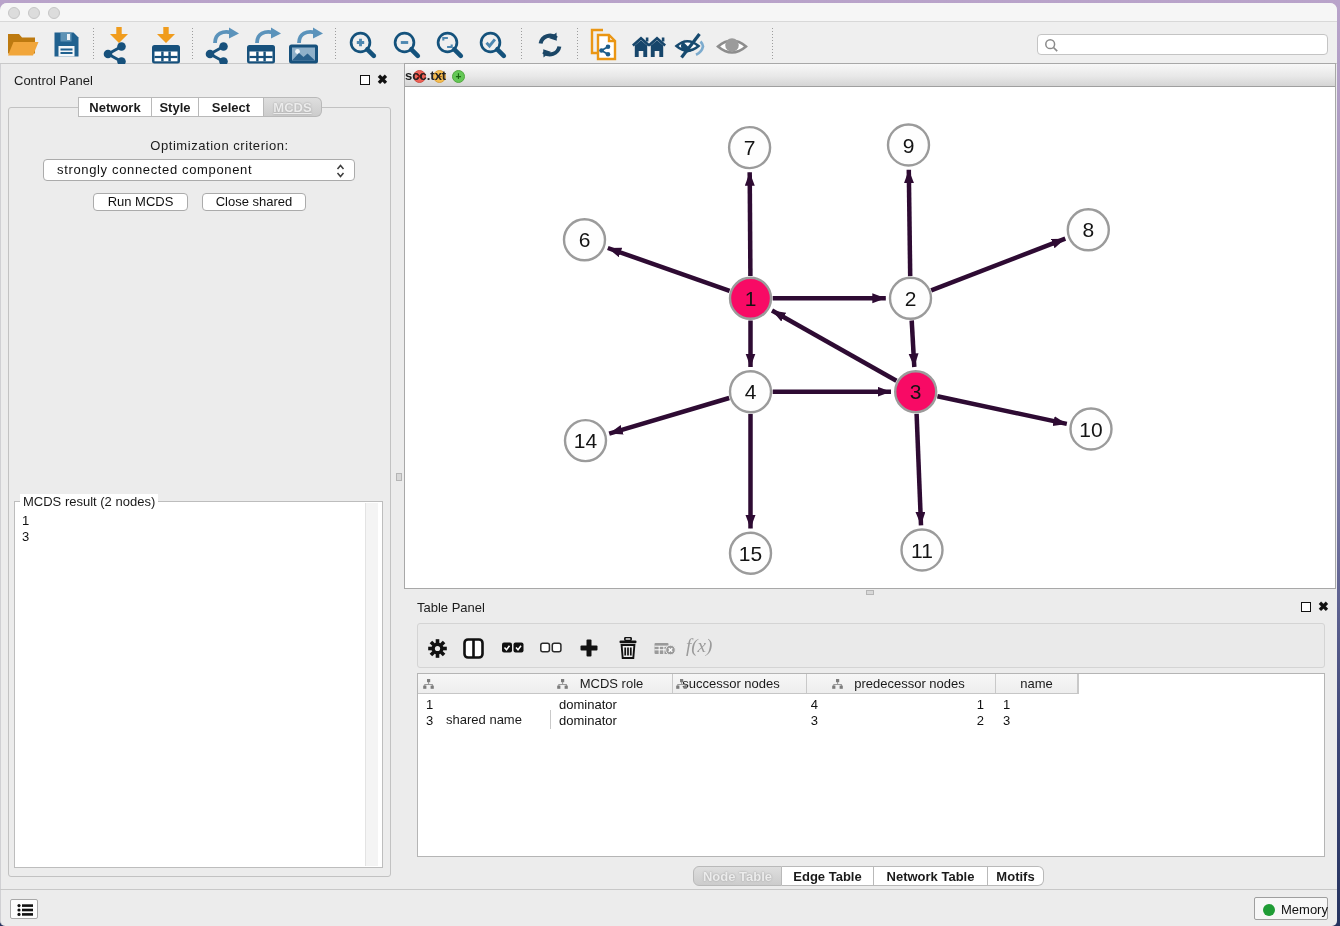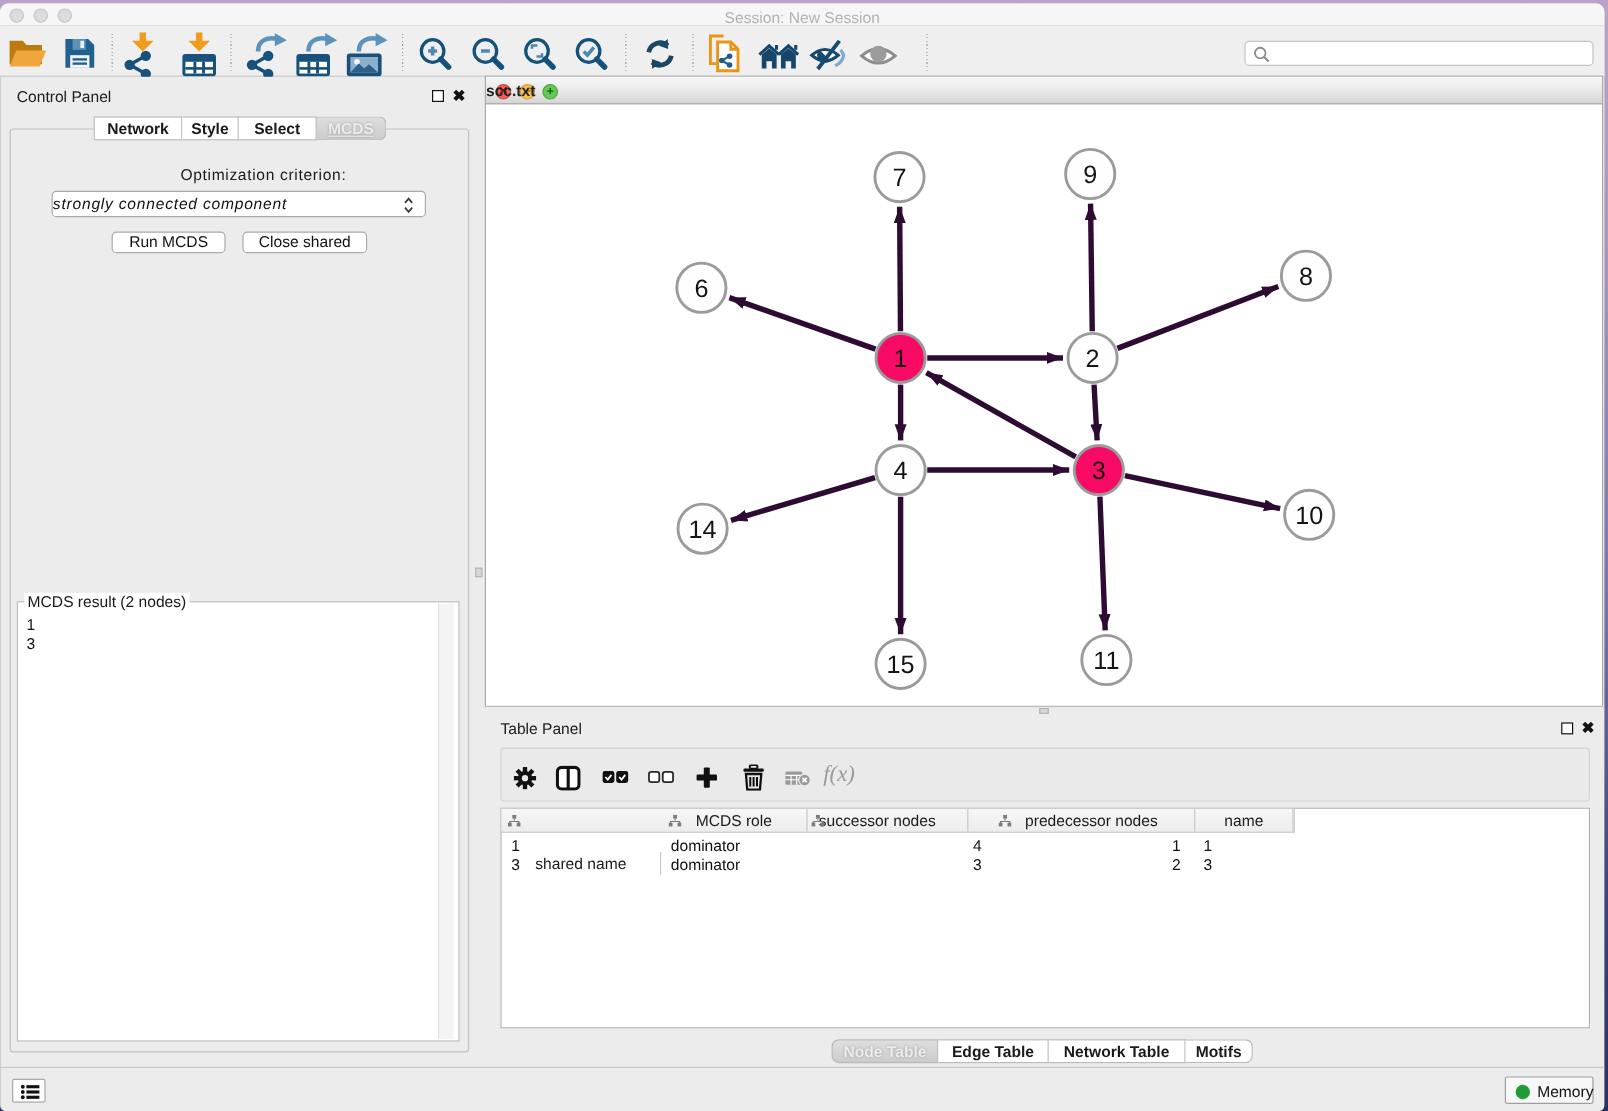--- a/index.html
+++ b/index.html
@@ -41,21 +41,21 @@
   border:1px solid #c2c2c2; border-radius:3px; background:#ececec; }
 .tab { position:absolute; top:97px; height:20px; font-size:13px; font-weight:bold;
   color:#1a1a1a; text-align:center; line-height:20px; background:#fff;
   border:1px solid #b9b9b9; }
 .tabsel { background:linear-gradient(180deg,#dedede,#cccccc);
   color:#ececec; text-shadow:0 0 2px #9a9a9a; }
 #opt-label { position:absolute; left:8px; top:138px; width:383px; text-align:center;
   font-size:13px; color:#1a1a1a; letter-spacing:0.55px;margin-left:20px; }
 #combo { position:absolute; left:43px; top:159px; width:312px; height:22px;
   background:#fff; border:1px solid #ababab; border-radius:4px;
-  font-size:13px; color:#111; line-height:20px; letter-spacing:0.65px;font-style:italic; }
+  font-size:13px; color:#111; line-height:20px; padding-left:13px; letter-spacing:0.65px; }
 .btn { position:absolute; top:193px; height:18px; background:#fff;
   border:1px solid #ababab; border-radius:4px; font-size:13px; color:#111;
   text-align:center; line-height:16px; }
 #fieldset { position:absolute; left:14px; top:501px; width:369px; height:367px;
   border:1px solid #bdbdbd; background:#fff; }
 #legend { position:absolute; left:20px; top:494px; font-size:13px; color:#1a1a1a;
   background:#fff; padding:0 3px; }
 #scrolltrack { position:absolute; left:365px; top:503px; width:13px; height:363px;
   background:#f4f4f4; border-left:1px solid #e3e3e3; }
 #mcds-vals { position:absolute; left:22px; top:513px; font-size:13px; color:#111; line-height:16px; }
@@ -97,21 +97,20 @@
 #memdot { position:absolute; left:8px; top:6px; width:12px; height:12px;
   border-radius:50%; background:#1f9c35; }
 </style>
 </head>
 <body>
 <div id="window"></div>
 <div id="titlebar">
   <div class="tl" style="left:8px;"></div>
   <div class="tl" style="left:28px;"></div>
   <div class="tl" style="left:48px;"></div>
-  <div id="apptitle">Session: New Session</div>
 </div>
 <div id="toolbar">
 <div class="sep" style="left:93px;"></div>
 <div class="sep" style="left:192px;"></div>
 <div class="sep" style="left:335px;"></div>
 <div class="sep" style="left:521px;"></div>
 <div class="sep" style="left:577px;"></div>
 <div class="sep" style="left:772px;"></div>
 
 <svg class="ticon" style="left:6px; top:10px;" width="33" height="26" viewBox="0 0 33 26">

